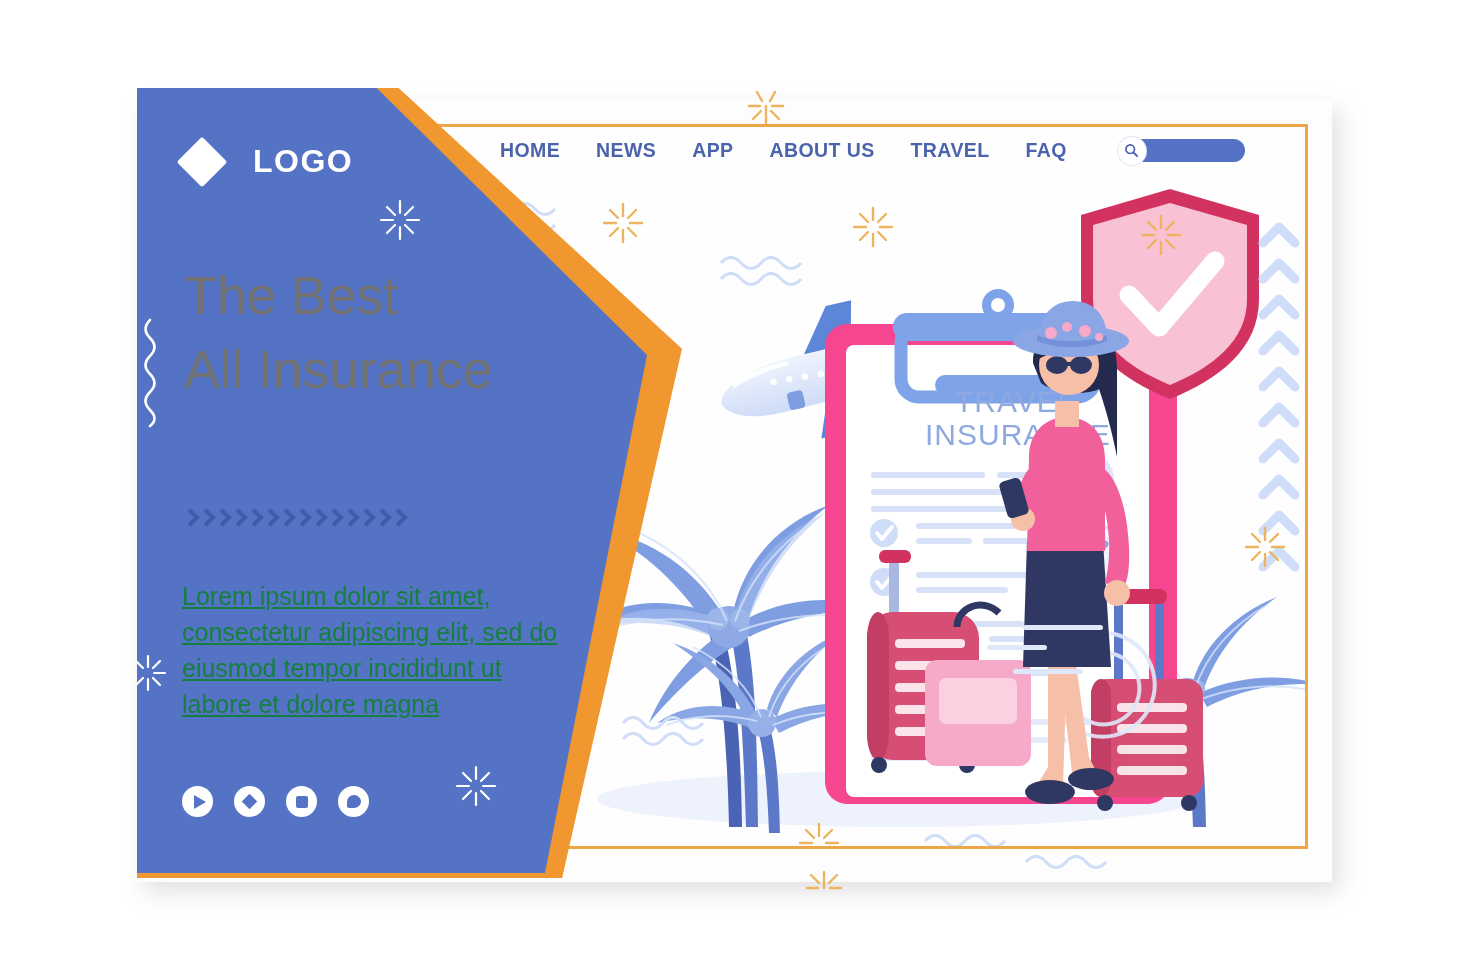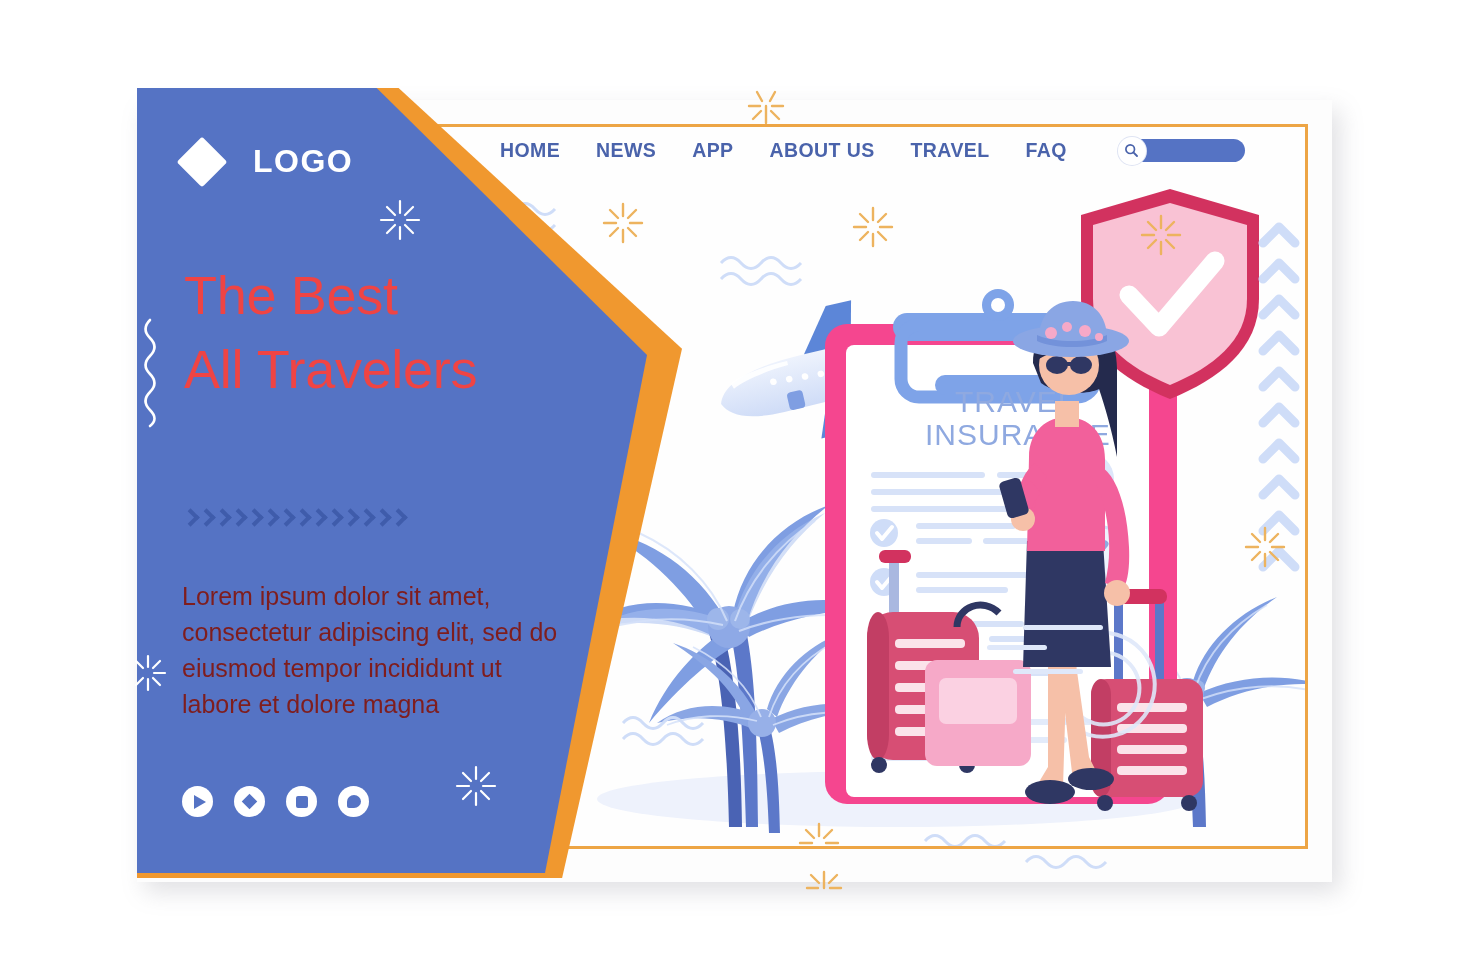--- a/index.html
+++ b/index.html
@@ -70,41 +70,41 @@
   
   .logo-row{
     position:absolute; left:184px; top:143px; z-index:9;
     display:flex; align-items:center; gap:33px;
   }
   .logo-diamond{ width:36px; height:36px; background:#fff; transform:rotate(45deg); border-radius:3px; }
   .logo-text{ color:#fff; font-size:32px; font-weight:700; letter-spacing:1.5px; }
 
   .headline{
     position:absolute; left:184px; top:258px; z-index:9;
-    color:#ef4444; font-size:54px; line-height:74px; letter-spacing:-.3px;
+    color:#737373; font-size:54px; line-height:74px; letter-spacing:-.3px;
   }
   .headline .b{ font-weight:700; }
   .headline .n{ font-weight:400; }
 
   .chevrons{
     position:absolute; left:182px; top:508px; z-index:9;
     display:flex; gap:1px;
   }
   .chev{
     width:15px; height:22px; position:relative;
   }
   .chev:before{
     content:""; position:absolute; left:2px; top:3px;
     width:9px; height:9px; border-top:4px solid #3f5cab; border-right:4px solid #3f5cab;
     transform:rotate(45deg);
   }
 
   .paragraph{
     position:absolute; left:182px; top:578px; z-index:9; width:395px;
-    color:#7f1d1d; font-size:25px; line-height:36px;
+    color:#15803d; font-size:25px; line-height:36px;text-decoration:underline;
   }
 
   .socials{
     position:absolute; left:182px; top:786px; z-index:9;
     display:flex; gap:21px;
   }
   .soc{
     width:31px; height:31px; border-radius:50%; background:#ffffff;
     display:flex; align-items:center; justify-content:center; cursor:pointer;
   }
@@ -522,21 +522,21 @@
     </div>
   </nav>
 
   <div class="logo-row">
     <div class="logo-diamond"></div>
     <div class="logo-text">LOGO</div>
   </div>
 
   <div class="headline">
     <div><span class="n">The Best</span></div>
-    <div><span class="n">All Travelers</span></div>
+    <div><span class="n">All Insurance</span></div>
   </div>
 
   <div class="chevrons">
     <i class="chev"></i>
       <i class="chev"></i>
       <i class="chev"></i>
       <i class="chev"></i>
     <i class="chev"></i>
       <i class="chev"></i>
       <i class="chev"></i>

